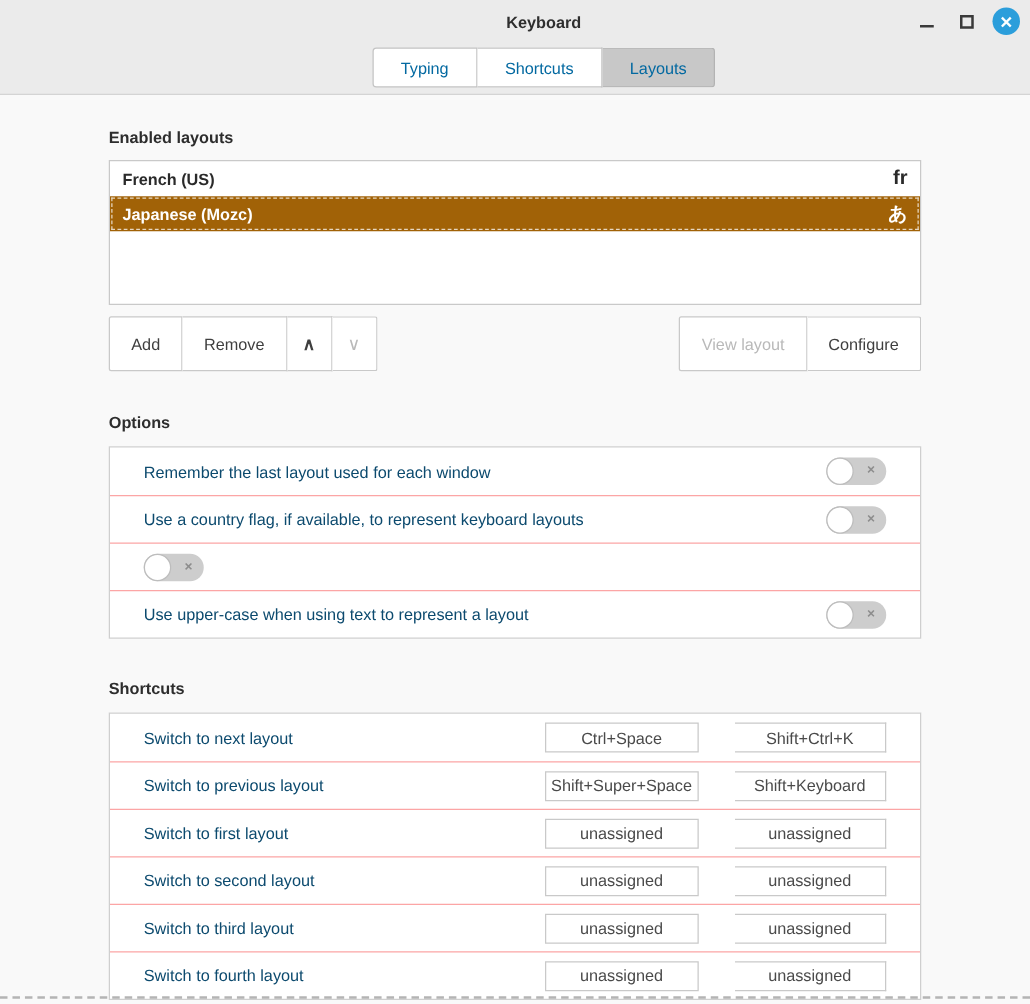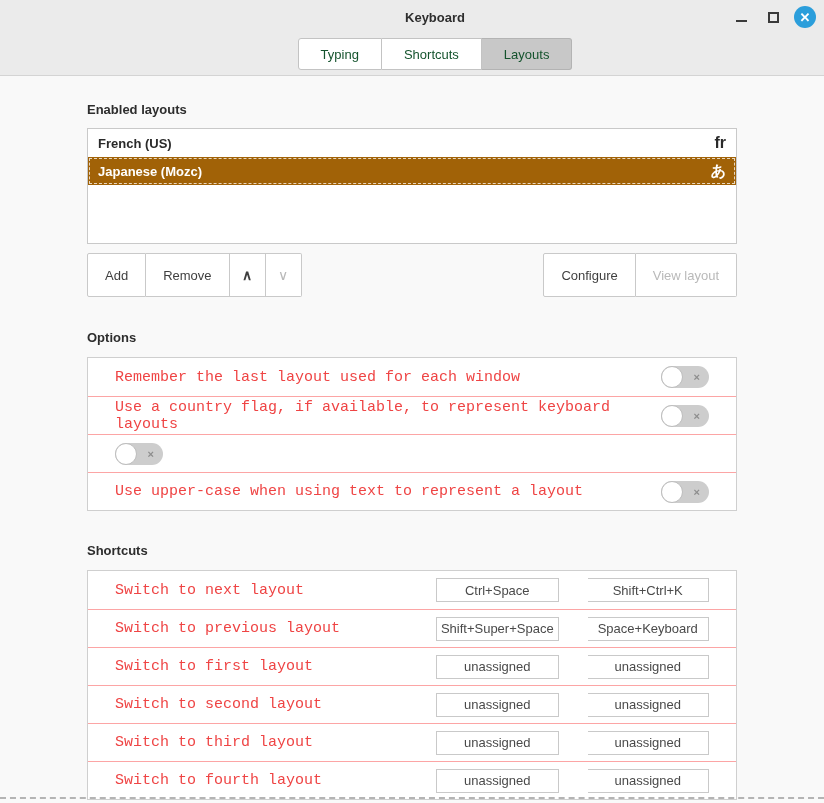--- a/index.html
+++ b/index.html
@@ -19,21 +19,21 @@
   .min-glyph { width: 11px; height: 0; border-top: 2px solid #3a3a3a; margin-top: 8px; }
   .max-glyph { width: 11px; height: 11px; border: 2px solid #3a3a3a; background: transparent; }
   .close-btn { width: 22px; height: 22px; border-radius: 50%; display: flex; align-items: center; justify-content: center;
                color: #ffffff; font-size: 13px; font-weight: bold; line-height: 1; }
 
   .tabbar { display: flex; justify-content: center; padding-top: 4px; }
   .tab-group { display: flex; }
   .tab {
     height: 32px; padding: 0 22px; display: flex; align-items: center; justify-content: flex-start;
     background: #ffffff; border: 1px solid #c3c3c3; border-left: none;
-    font-size: 13px; color: #14532d; cursor: default;
+    font-size: 13px; color: #0369a1; cursor: default;
   }
   .tab:first-child { border-left: 1px solid #c3c3c3; border-radius: 3px 0 0 3px; }
   .tab:last-child { border-radius: 0 3px 3px 0; }
   .tab.active { background: #c8c8c8; border-color: #b3b3b3; }
 
   
   .content { padding: 0 87px; }
   .section-heading { font-size: 13px; font-weight: bold; color: #2d2d2d; }
   .h-layouts { margin-top: 26px; margin-bottom: 11px; }
   .h-options { margin-top: 33px; margin-bottom: 12px; }
@@ -59,21 +59,21 @@
   .btn-group .btn:first-child { border-left: 1px solid #c9c9c9; border-radius: 2px 0 0 2px; }
   .btn-group .btn:last-child { border-radius: 0 2px 2px 0; }
   .btn.arrow { width: 36px; padding: 0; font-size: 14px; font-weight: bold; }
   .btn.disabled { color: #b9b9b9; font-weight: normal; }
 
   
   .rows-box { background: #ffffff; border: 1px solid #cfcfcf; }
   .rows-box .row { height: 38px; display: flex; align-items: center;
                    border-top: 1px solid #fca5a5; padding-left: 27px; padding-right: 27px; }
   .rows-box .row:first-child { border-top: none; }
-  .row-label { flex: 1; font-size: 15px; color: #ef4444; font-family: Liberation Mono, monospace; }
+  .row-label { flex: 1; font-size: 13px; color: #0c4a6e; }
 
   
   .toggle { width: 48px; height: 22px; border-radius: 11px; background: #cdcdcd;
             position: relative; cursor: default; flex: 0 0 auto; }
   .toggle .knob { position: absolute; left: 0; top: 0; width: 22px; height: 22px; border-radius: 50%;
                   background: #ffffff; border: 1px solid #bdbdbd; }
   .toggle .off-x { position: absolute; right: 9px; top: 50%; transform: translateY(-50%);
                    font-size: 11px; font-weight: bold; color: #8d8d8d; line-height: 1; }
 
   
@@ -142,22 +142,22 @@
         <div class="btn">Add</div>
         <div class="btn">Remove</div>
         <div class="btn arrow">
           <span>∧</span>
         </div>
         <div class="btn arrow disabled">
           <span>∨</span>
         </div>
       </div>
       <div class="btn-group">
+        <div class="btn disabled">View layout</div>
         <div class="btn">Configure</div>
-        <div class="btn disabled">View layout</div>
       </div>
     </div>
 
     <div class="section-heading h-options">Options</div>
 
     <div class="rows-box">
       <div class="row">
         <span class="row-label">Remember the last layout used for each window</span>
         <div class="toggle">
           <span class="knob"></span>
@@ -193,21 +193,21 @@
         <span class="row-label">Switch to next layout</span>
         <div class="kb-group">
           <div class="kb-btn">Ctrl+Space</div>
           <div class="kb-btn">Shift+Ctrl+K</div>
         </div>
       </div>
       <div class="row">
         <span class="row-label">Switch to previous layout</span>
         <div class="kb-group">
           <div class="kb-btn">Shift+Super+Space</div>
-          <div class="kb-btn">Space+Keyboard</div>
+          <div class="kb-btn">Shift+Keyboard</div>
         </div>
       </div>
       <div class="row">
         <span class="row-label">Switch to first layout</span>
         <div class="kb-group">
           <div class="kb-btn">unassigned</div>
           <div class="kb-btn">unassigned</div>
         </div>
       </div>
       <div class="row">

